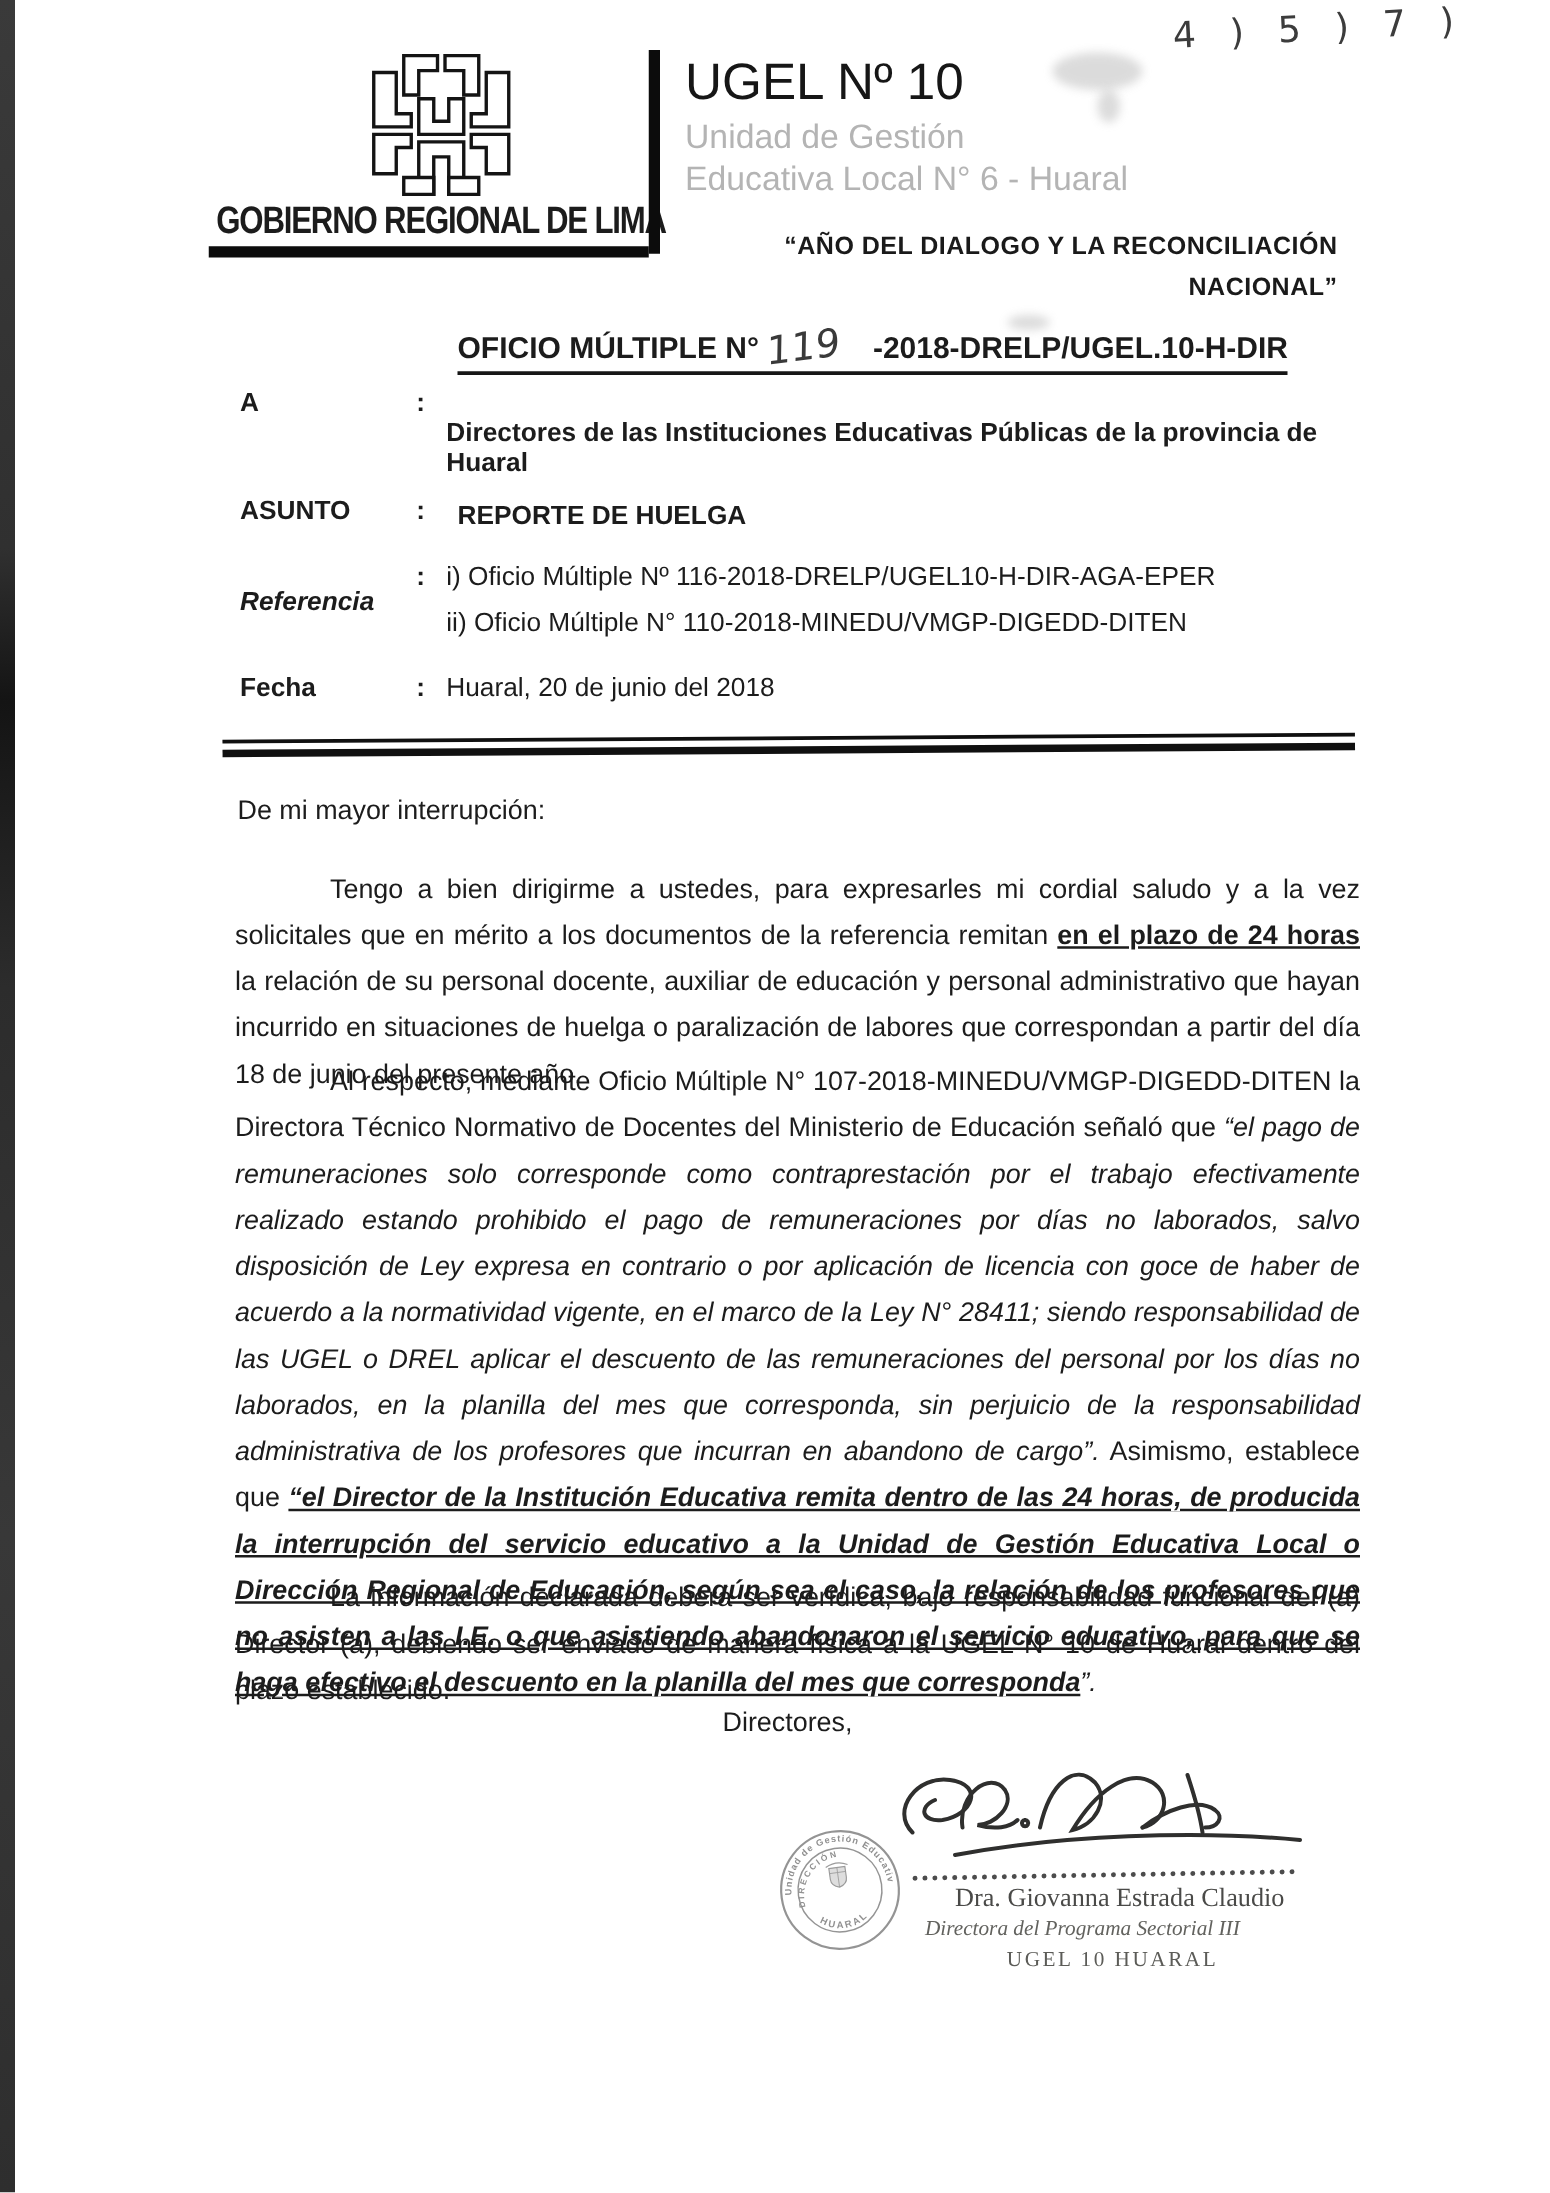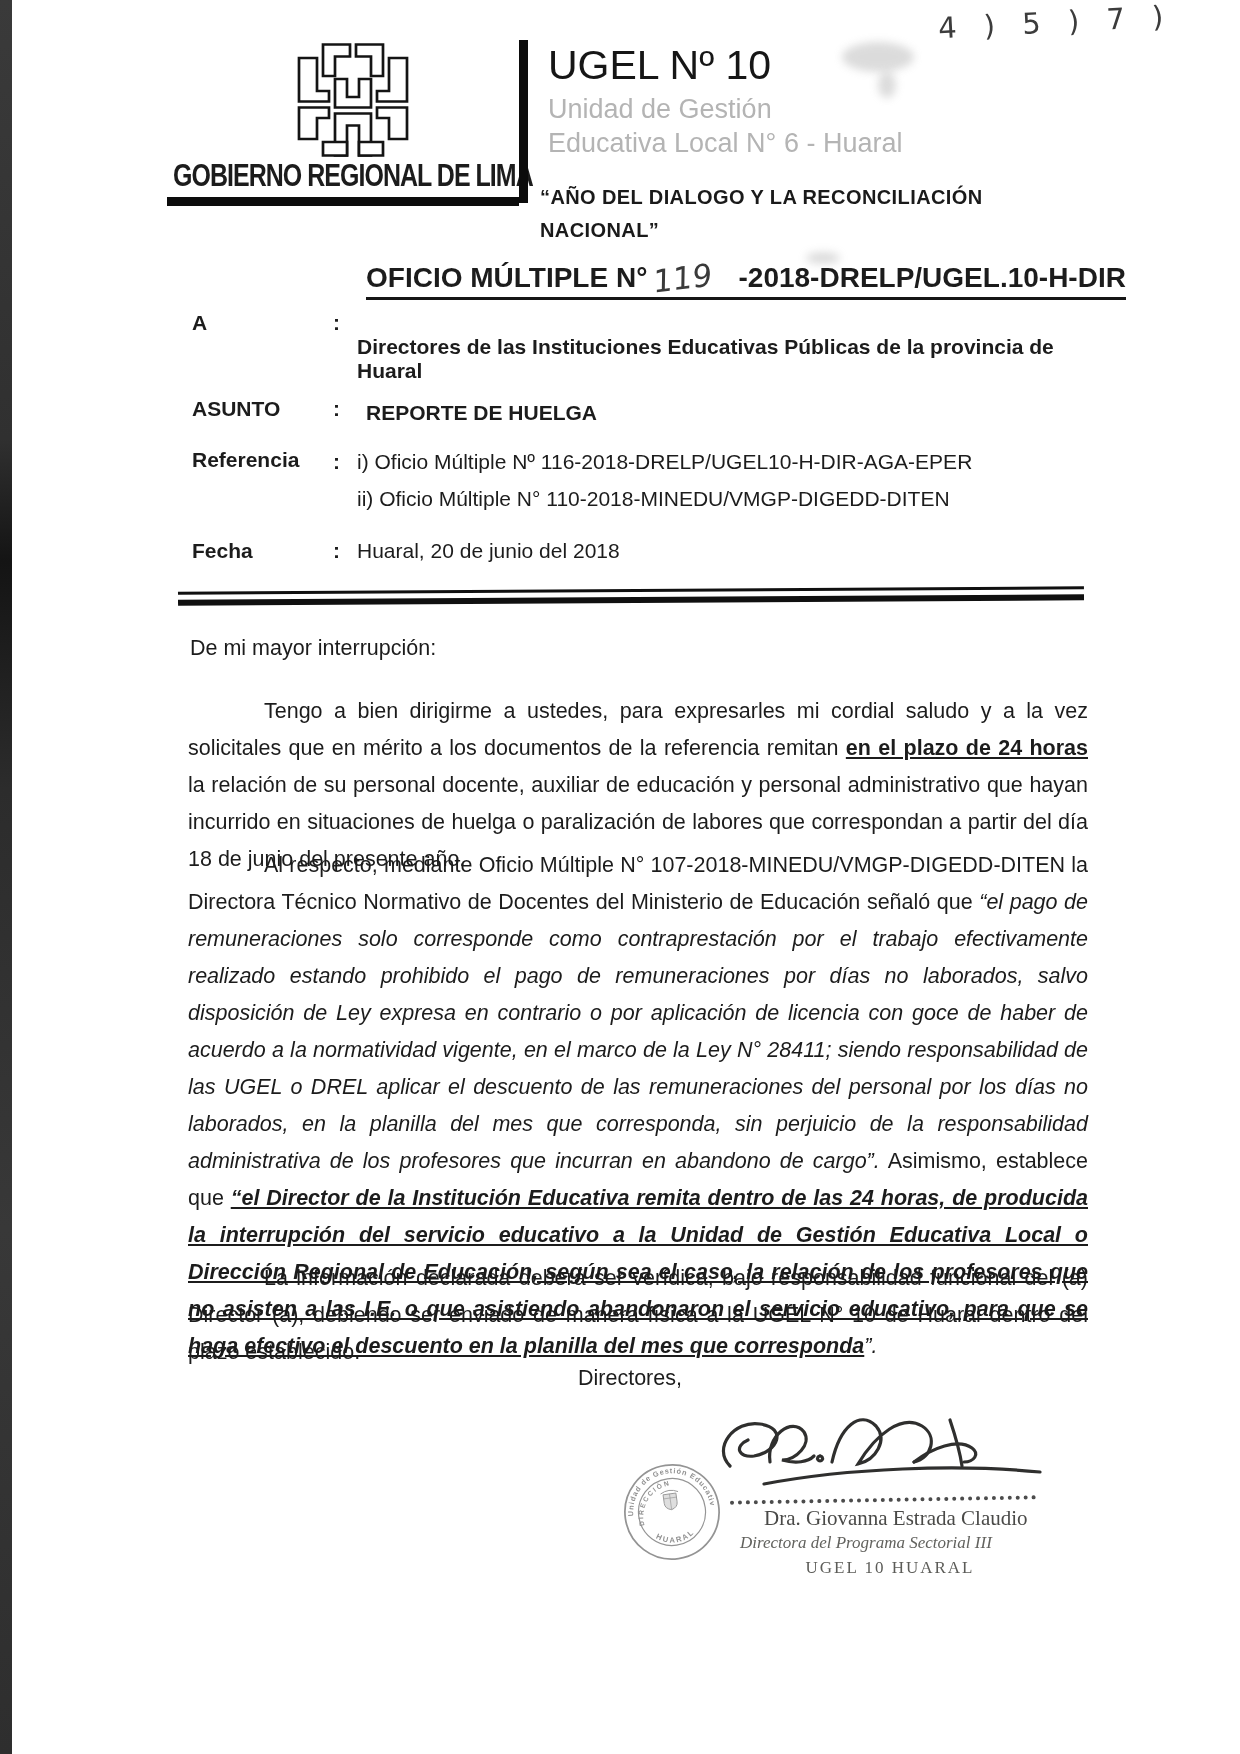--- a/index.html
+++ b/index.html
@@ -15,24 +15,24 @@
   .smudge{border-radius:50%;filter:blur(4px);background:#9a9a9a;opacity:.35;}
   .hand-corner{left:938px;top:4px;width:280px;font-size:29px;color:#3c3c3c;
     transform:rotate(-3deg);letter-spacing:9px;font-family:"DejaVu Sans",sans-serif;}
   
   .org-name{left:166px;top:158px;width:352px;text-align:center;font-weight:bold;
     font-size:26px;letter-spacing:-1px;transform:scale(.96,1.18);transform-origin:center top;white-space:nowrap;}
   .org-bar{left:167px;top:197px;width:352px;height:9px;background:#0c0c0c;}
   .v-bar{left:519px;top:40px;width:9px;height:163px;background:#0c0c0c;}
   .ugel-title{left:548px;top:42px;font-size:41px;color:#161616;letter-spacing:0;}
   .ugel-sub{left:548px;color:#b4b4b4;font-size:27px;}
-  .motto{left:540px;width:530px;text-align:left;font-weight:bold;font-size:20px;color:#1a1a1a;letter-spacing:.4px;}
+  .motto{left:540px;width:530px;text-align:right;font-weight:bold;font-size:20px;color:#1a1a1a;letter-spacing:.4px;}
   
   .doc-title{left:366px;top:258px;border-bottom:3px solid #161616;padding-bottom:3px;white-space:nowrap;}
-  .doc-title .t{font-weight:bold;font-size:28px;text-align:center;}
+  .doc-title .t{font-weight:bold;font-size:24px;text-align:center;}
   .hand-num{display:inline-block;font-size:31px;color:#3a3a3a;transform:rotate(-7deg) skewX(-8deg);
     margin:0 26px 0 6px;position:relative;top:2px;font-family:"DejaVu Sans",sans-serif;}
   
   .f-label{left:192px;font-weight:bold;font-size:21px;}
   .f-colon{left:333px;font-weight:bold;font-size:21px;}
   .f-value{left:357px;font-size:21px;width:730px;}
   .bold{font-weight:bold;margin-top:24px;}
   
   .divider{left:178px;top:589px;width:906px;height:5px;border-top:3px solid #101010;
     border-bottom:6px solid #101010;transform:rotate(-.35deg);}
@@ -92,21 +92,21 @@
 </div>
 
 <div class="abs f-label" style="top:311px;">A</div>
 <div class="abs f-colon" style="top:311px;">:</div>
 <div class="abs f-value bold" style="top:311px;">Directores de las Instituciones Educativas Públicas de la provincia de Huaral</div>
 
 <div class="abs f-label" style="top:397px;">ASUNTO</div>
 <div class="abs f-colon" style="top:397px;">:</div>
 <div class="abs f-value bold" style="top:377px;left:366px;">REPORTE DE HUELGA</div>
 
-<div class="abs f-label" style="top:448px;">Referencia</div>
+<div class="abs f-label" style="top:470px;font-style:italic;">Referencia</div>
 <div class="abs f-colon" style="top:450px;">:</div>
 <div class="abs f-value" style="top:450px;">i) Oficio Múltiple Nº 116-2018-DRELP/UGEL10-H-DIR-AGA-EPER</div>
 <div class="abs f-value" style="top:487px;">ii) Oficio Múltiple N° 110-2018-MINEDU/VMGP-DIGEDD-DITEN</div>
 
 <div class="abs f-label" style="top:539px;">Fecha</div>
 <div class="abs f-colon" style="top:539px;">:</div>
 <div class="abs f-value" style="top:539px;">Huaral, 20 de junio del 2018</div>
 
 <div class="abs divider"></div>
 

